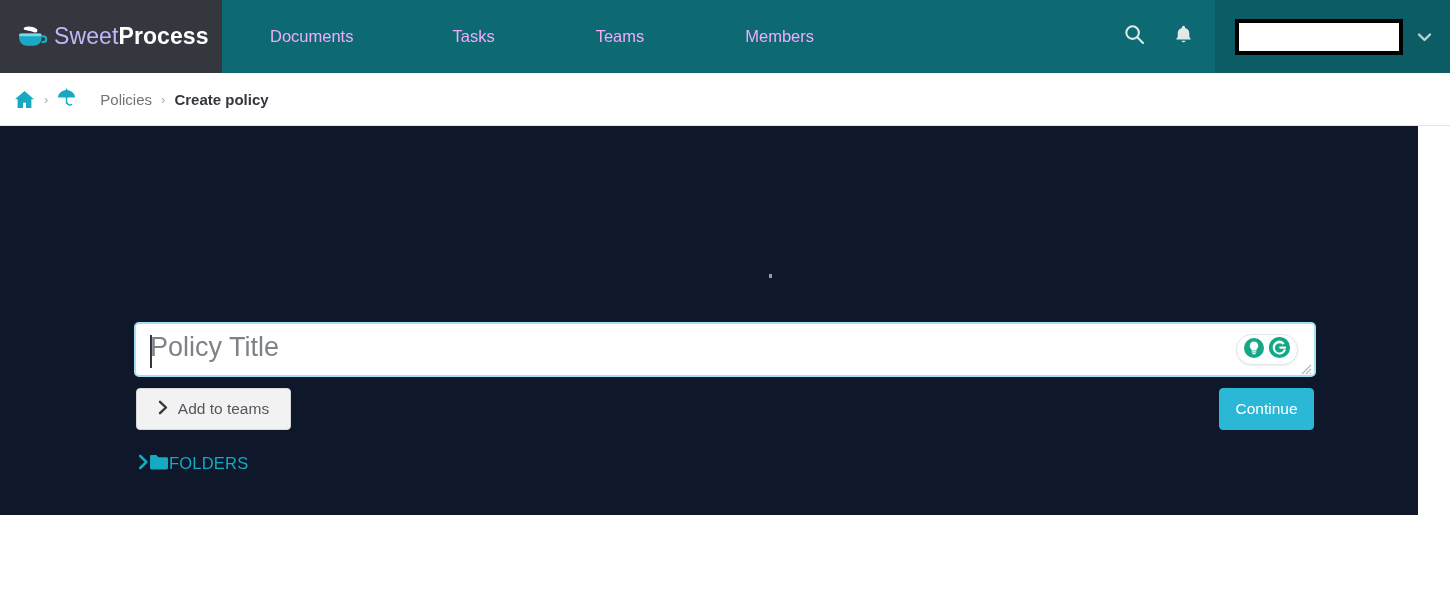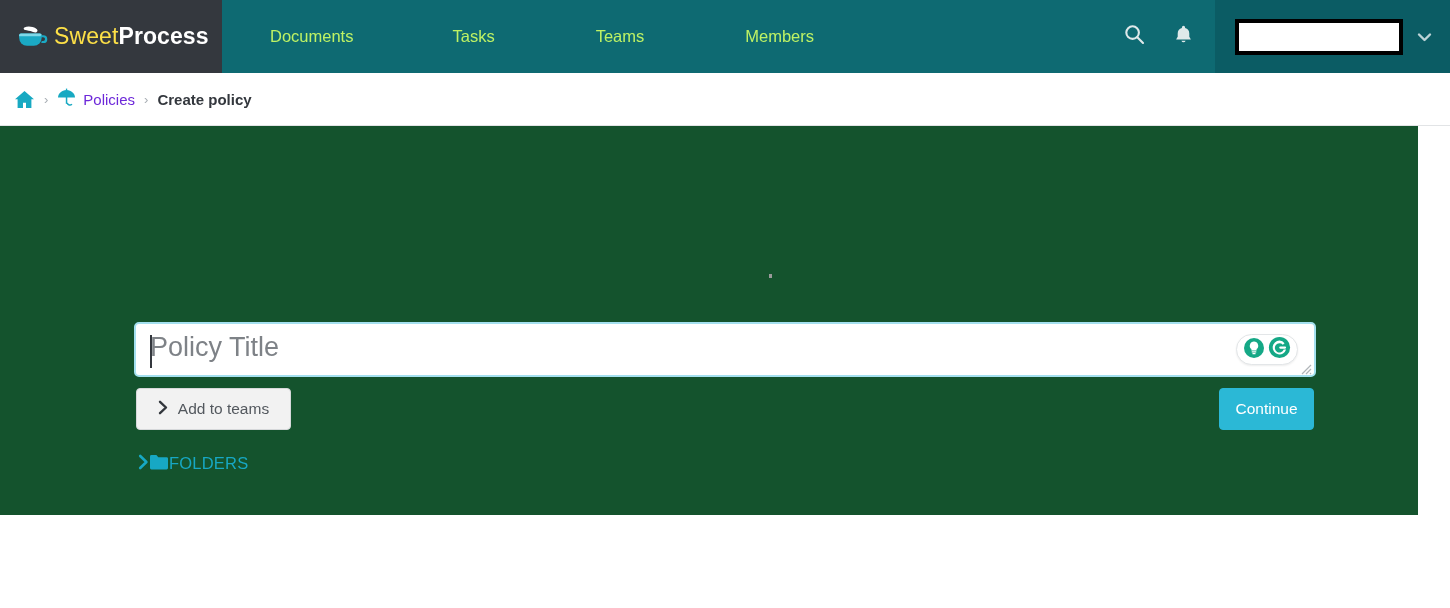--- a/index.html
+++ b/index.html
@@ -22,26 +22,26 @@
     background: #34383e;
     display: flex; align-items: center;
     padding-left: 18px;
     flex: 0 0 222px;
   }
   .cup-icon { width: 30px; height: 26px; margin-right: 6px; flex: 0 0 30px; }
   .brand-text {
     font-size: 23px; letter-spacing: .1px;
     white-space: nowrap; line-height: 1;
   }
-  .brand-sweet { color: #fde047; font-weight: 400; }
+  .brand-sweet { color: #c4b5fd; font-weight: 400; }
   .brand-process { color: #ffffff; font-weight: 700; }
 
   .navlinks { display: flex; align-items: center; height: 73px; }
   .navlink {
-    color: #bef264; font-size: 16.5px; font-weight: 400;
+    color: #f0abfc; font-size: 16.5px; font-weight: 400;
     padding: 0 22px; line-height: 73px; white-space: nowrap;
     cursor: pointer; display: flex; align-items: center; height: 73px;
   }
   .navlink:first-child { margin-left: 26px; }
   .nav-gap-1 { margin-left: 55px; }
   .nav-gap-2 { margin-left: 57px; }
   .nav-gap-3 { margin-left: 57px; text-align: center; }
   .nav-gap-4 { margin-left: 50px; }
   .chev-small { margin-left: 8px; display: inline-flex; }
 
@@ -73,30 +73,30 @@
   .breadcrumb {
     height: 53px; width: 1450px;
     background: #ffffff;
     border-bottom: 1px solid #e2e4e6;
     display: flex; align-items: center;
     padding-left: 14px;
     font-size: 15px;
   }
   .bc-sep { color: #a7adb3; margin: 0 9px; font-size: 13px; }
   .bc-link {
-    color: #6d28d9; text-decoration: none; cursor: pointer;
-    display: inline-flex; align-items: center; gap: 7px;
+    color: #737373; text-decoration: none; cursor: pointer;
+    display: inline-flex; align-items: center; gap: 24px;
   }
   .bc-current { color: #33373d; font-weight: 700; }
   .bc-icon { display: inline-flex; align-items: center; cursor: pointer; }
 
   
   .panel {
     width: 1418px; height: 389px;
-    background: #14532d;
+    background: #0f172a;
     position: relative;
   }
   .dot {
     position: absolute; left: 769px; top: 148px;
     width: 3px; height: 4px; background: #9a9a9a;
   }
 
   .title-wrap {
     position: absolute; left: 134px; top: 196px;
     width: 1182px; height: 55px;

